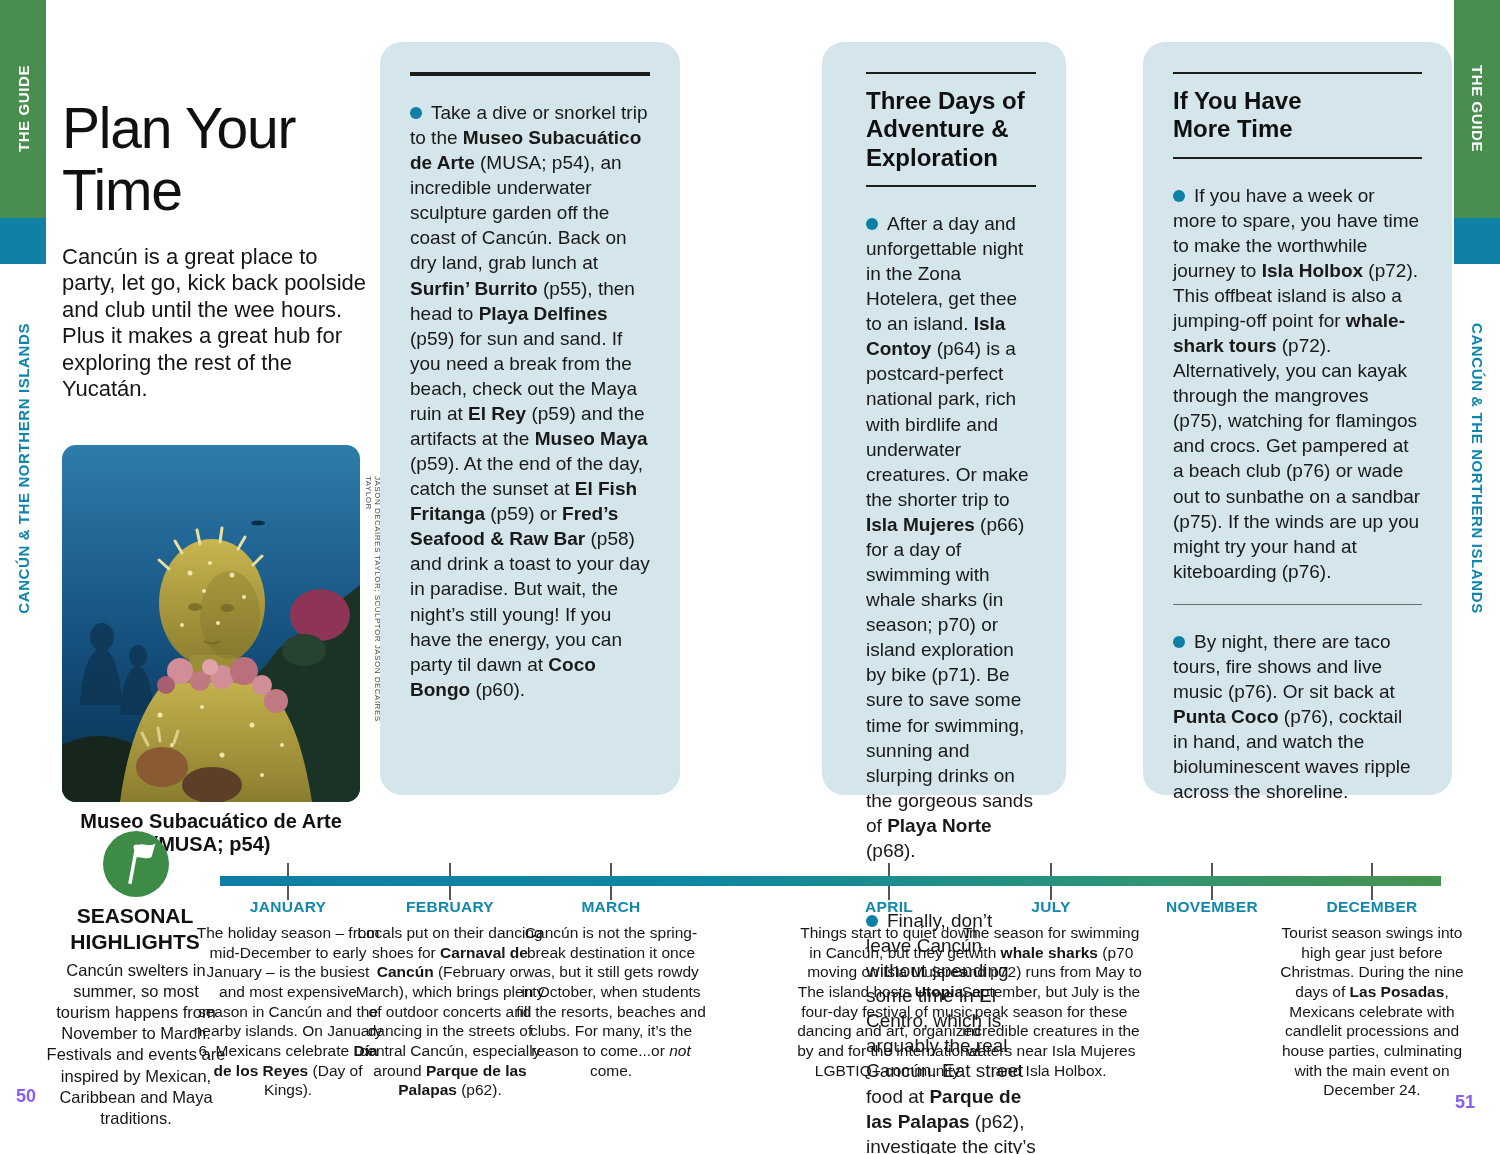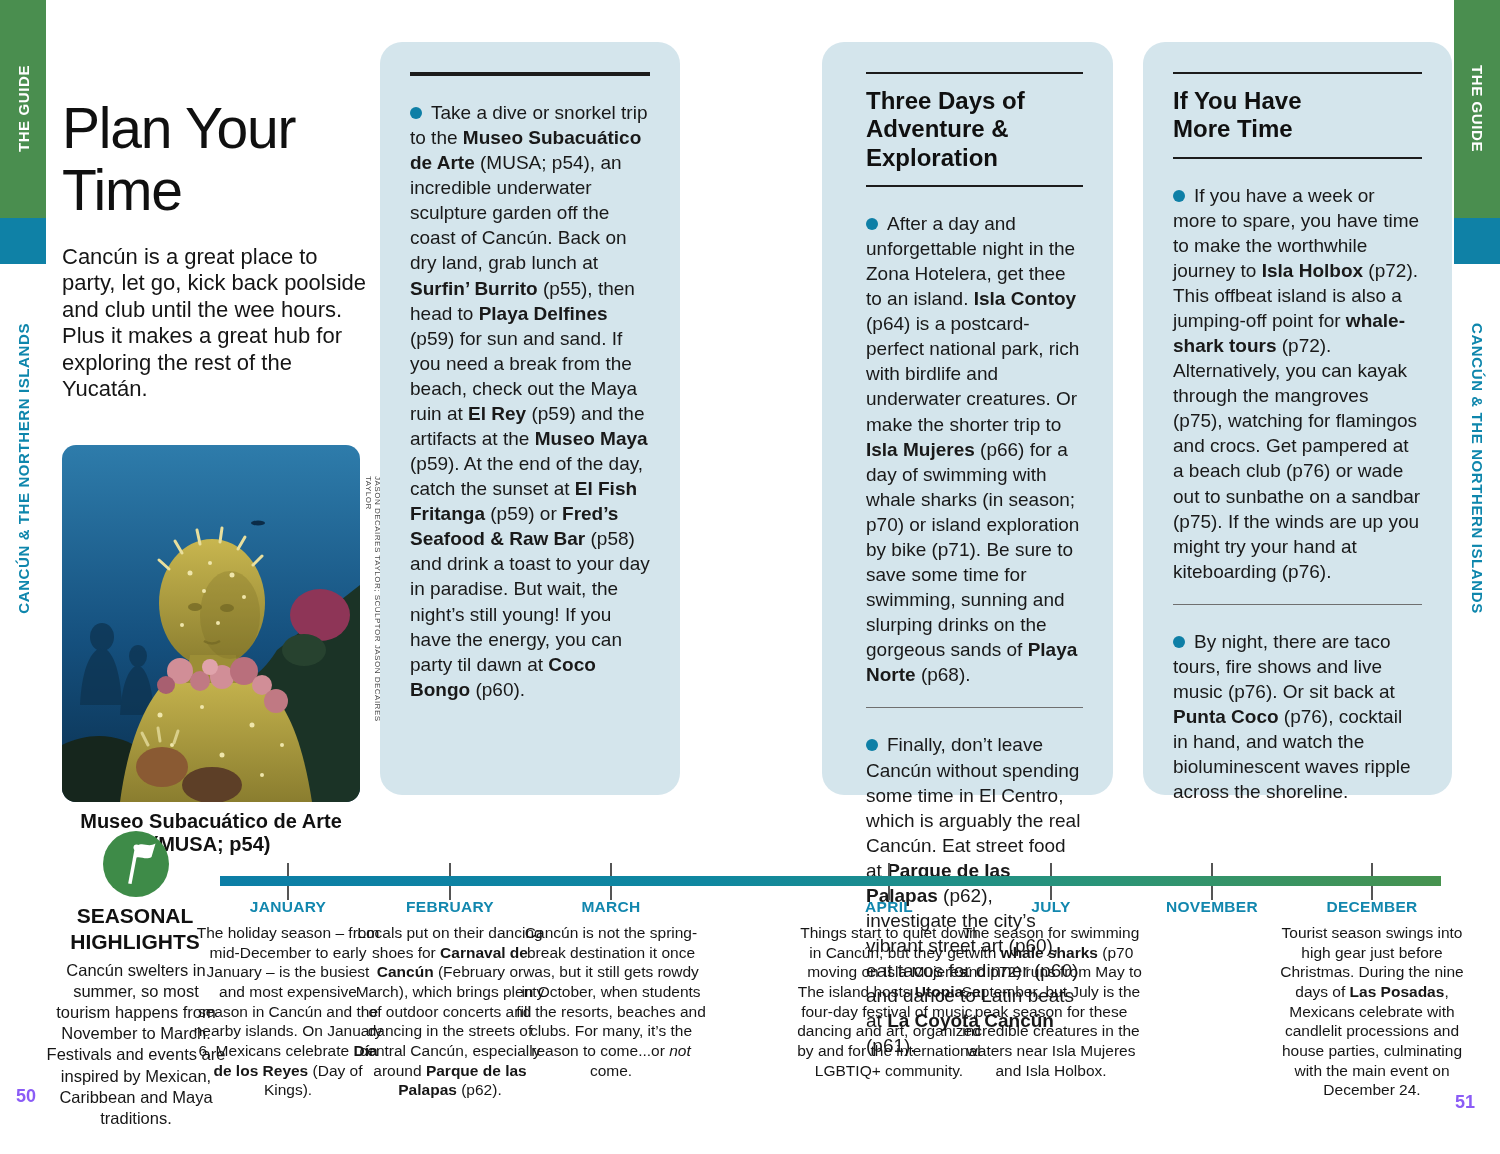--- a/index.html
+++ b/index.html
@@ -27,21 +27,21 @@
   
   .photo{left:62px;top:445px;width:298px;height:357px;border-radius:14px;overflow:hidden;}
   .photo svg{display:block;}
   .photo-credit{left:364px;top:476px;height:260px;writing-mode:vertical-rl;font-size:8px;
                 letter-spacing:.5px;color:#4a4a4a;}
   .photo-caption{left:50px;top:810px;width:322px;text-align:center;font-weight:bold;font-size:20px;color:#111;}
 
   
   .plan-box{top:42px;height:753px;background:#d4e5ec;border-radius:22px;padding:30px 30px 0 30px;box-sizing:border-box;}
   .box-1{left:380px;width:300px;}
-  .box-2{left:822px;width:291px;padding-left:44px;}
+  .box-2{left:822px;width:244px;padding-left:44px;}
   .box-3{left:1143px;width:309px;}
   .box-rule{border-top:2px solid #1c1c1c;}
   .box-title{font-size:24px;font-weight:bold;line-height:1.18;color:#101010;margin:13px 0;white-space:pre-line;}
   .box-paragraph{font-size:19px;line-height:1.32;margin:24px 0 18px 0;color:#191919;}
   .box-paragraph b{font-weight:bold;}
   .box-divider{border-top:1px solid #6f6f6f;margin:20px 0 0 0;}
   .bullet{display:inline-block;width:12px;height:12px;border-radius:50%;background:#0e7fa6;margin-right:9px;}
 
   
   .flag-circle{left:103px;top:831px;width:66px;height:66px;}

